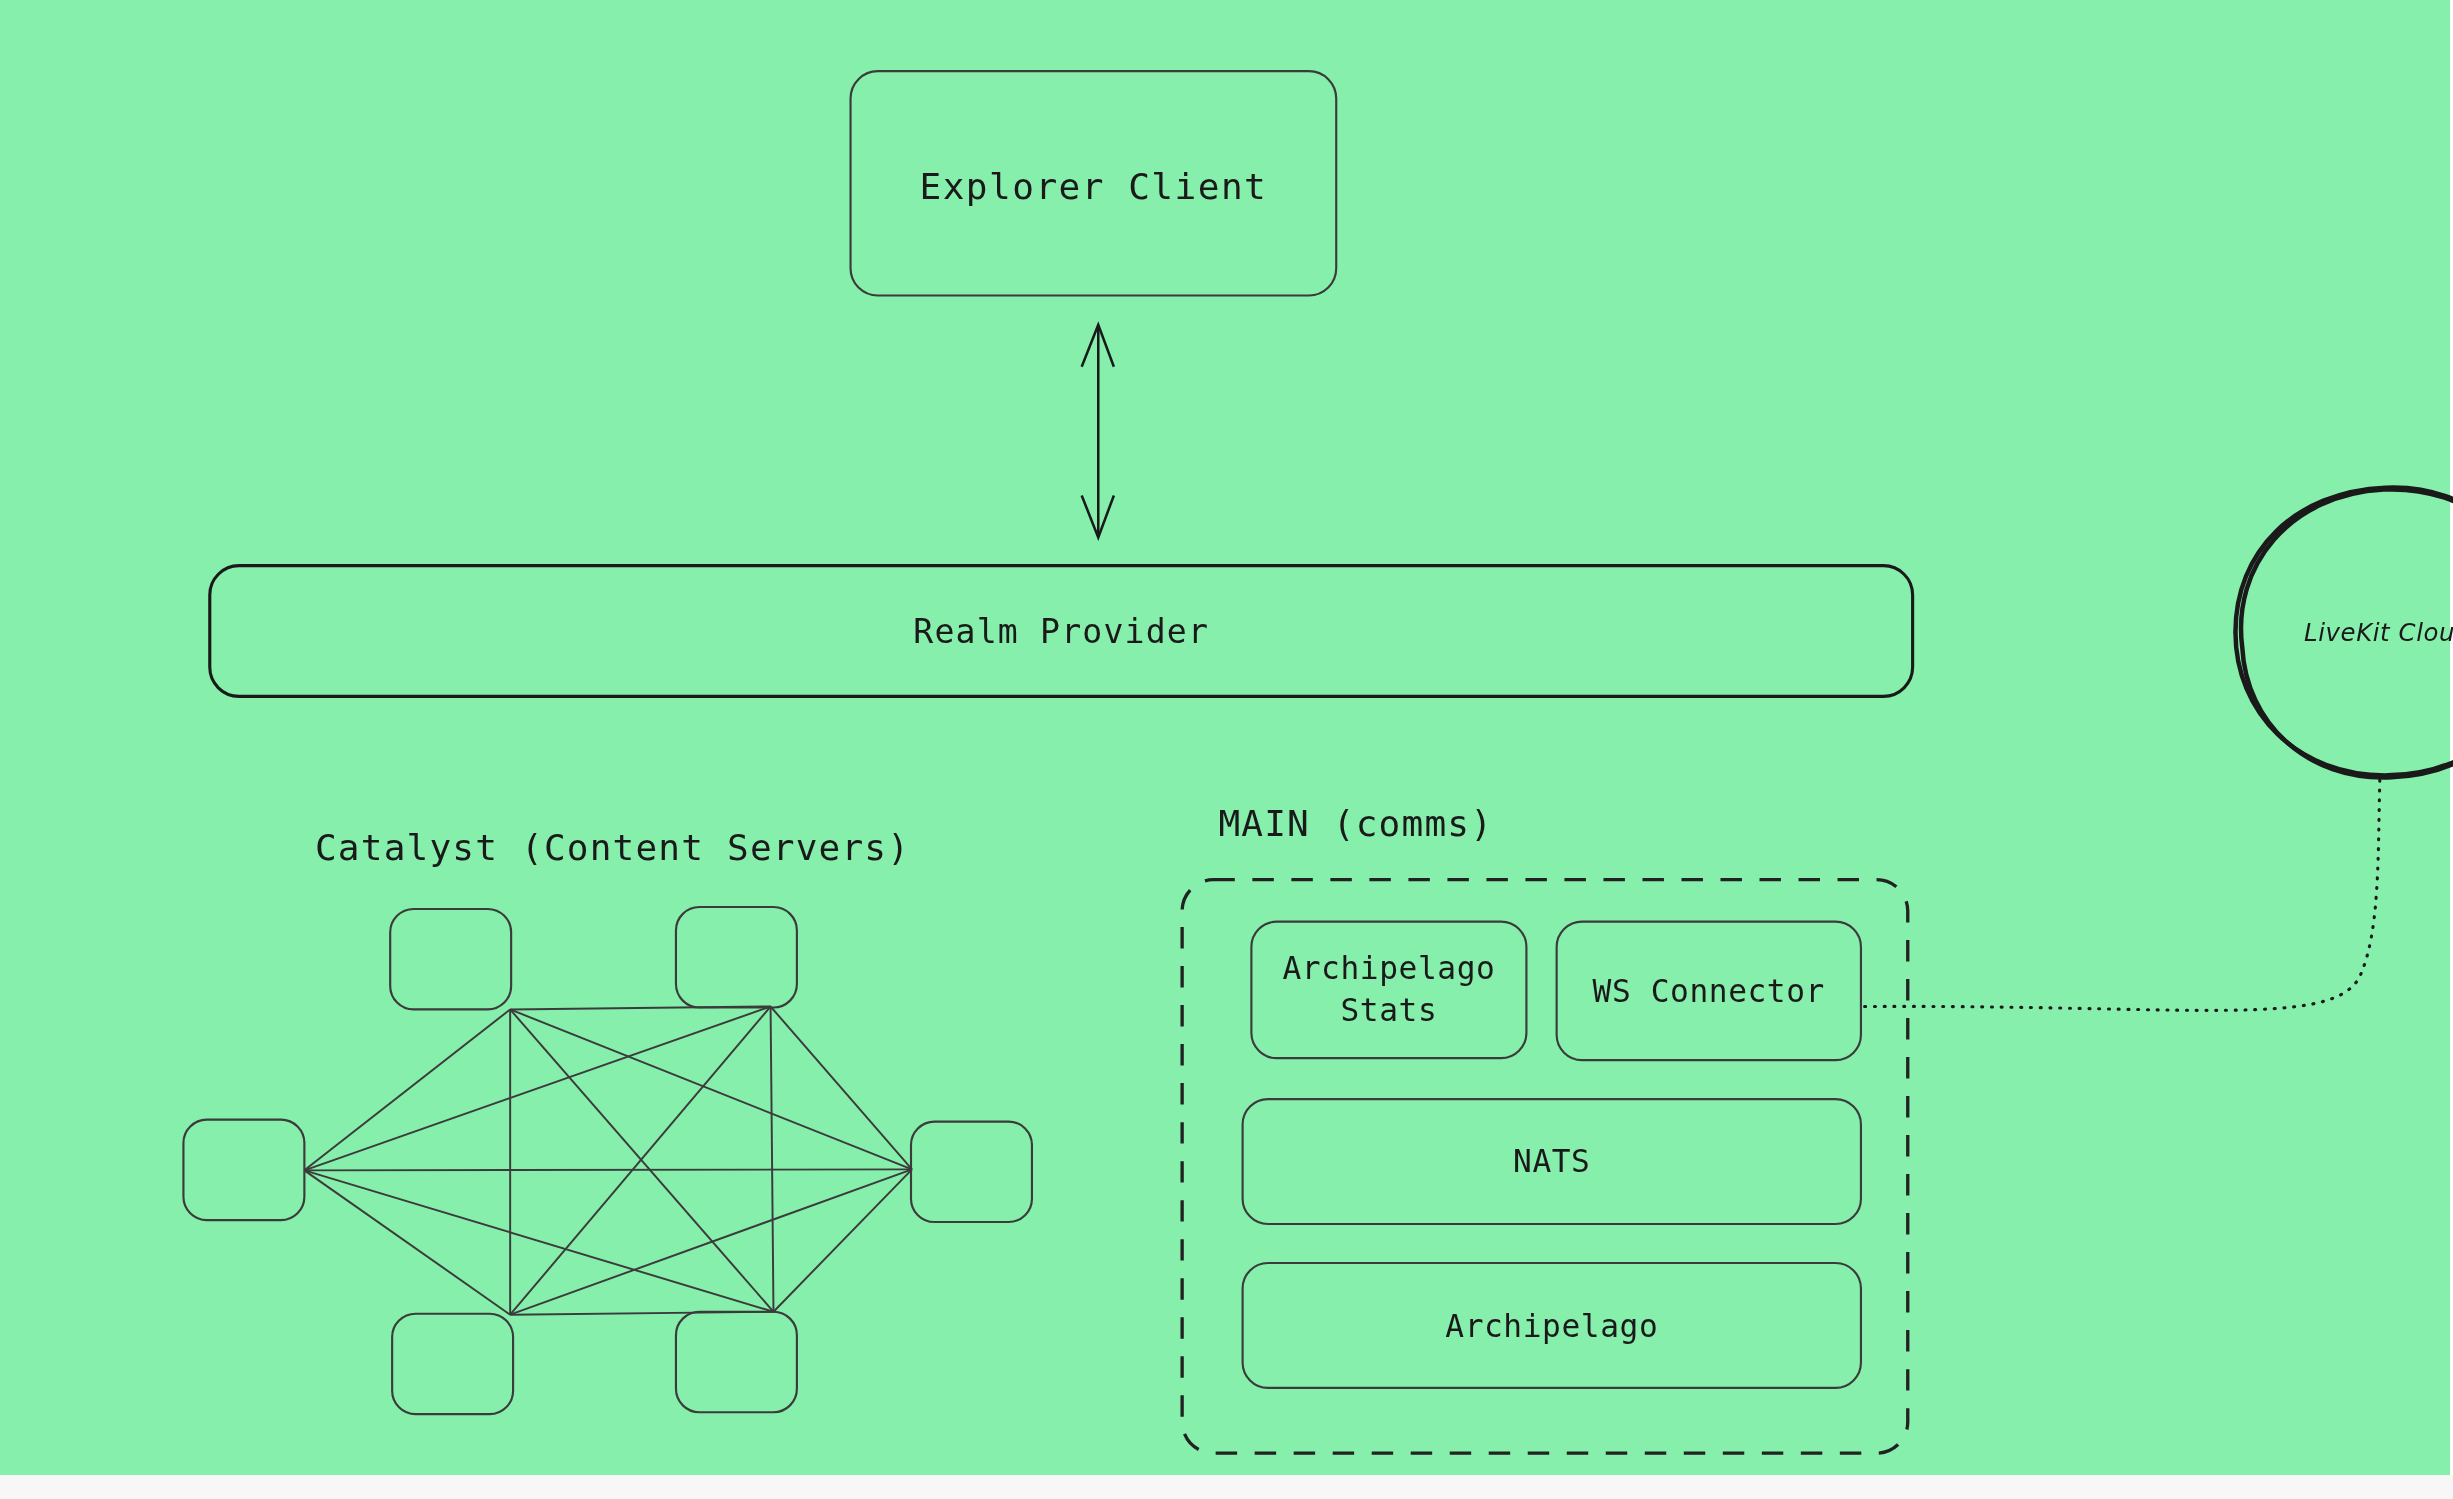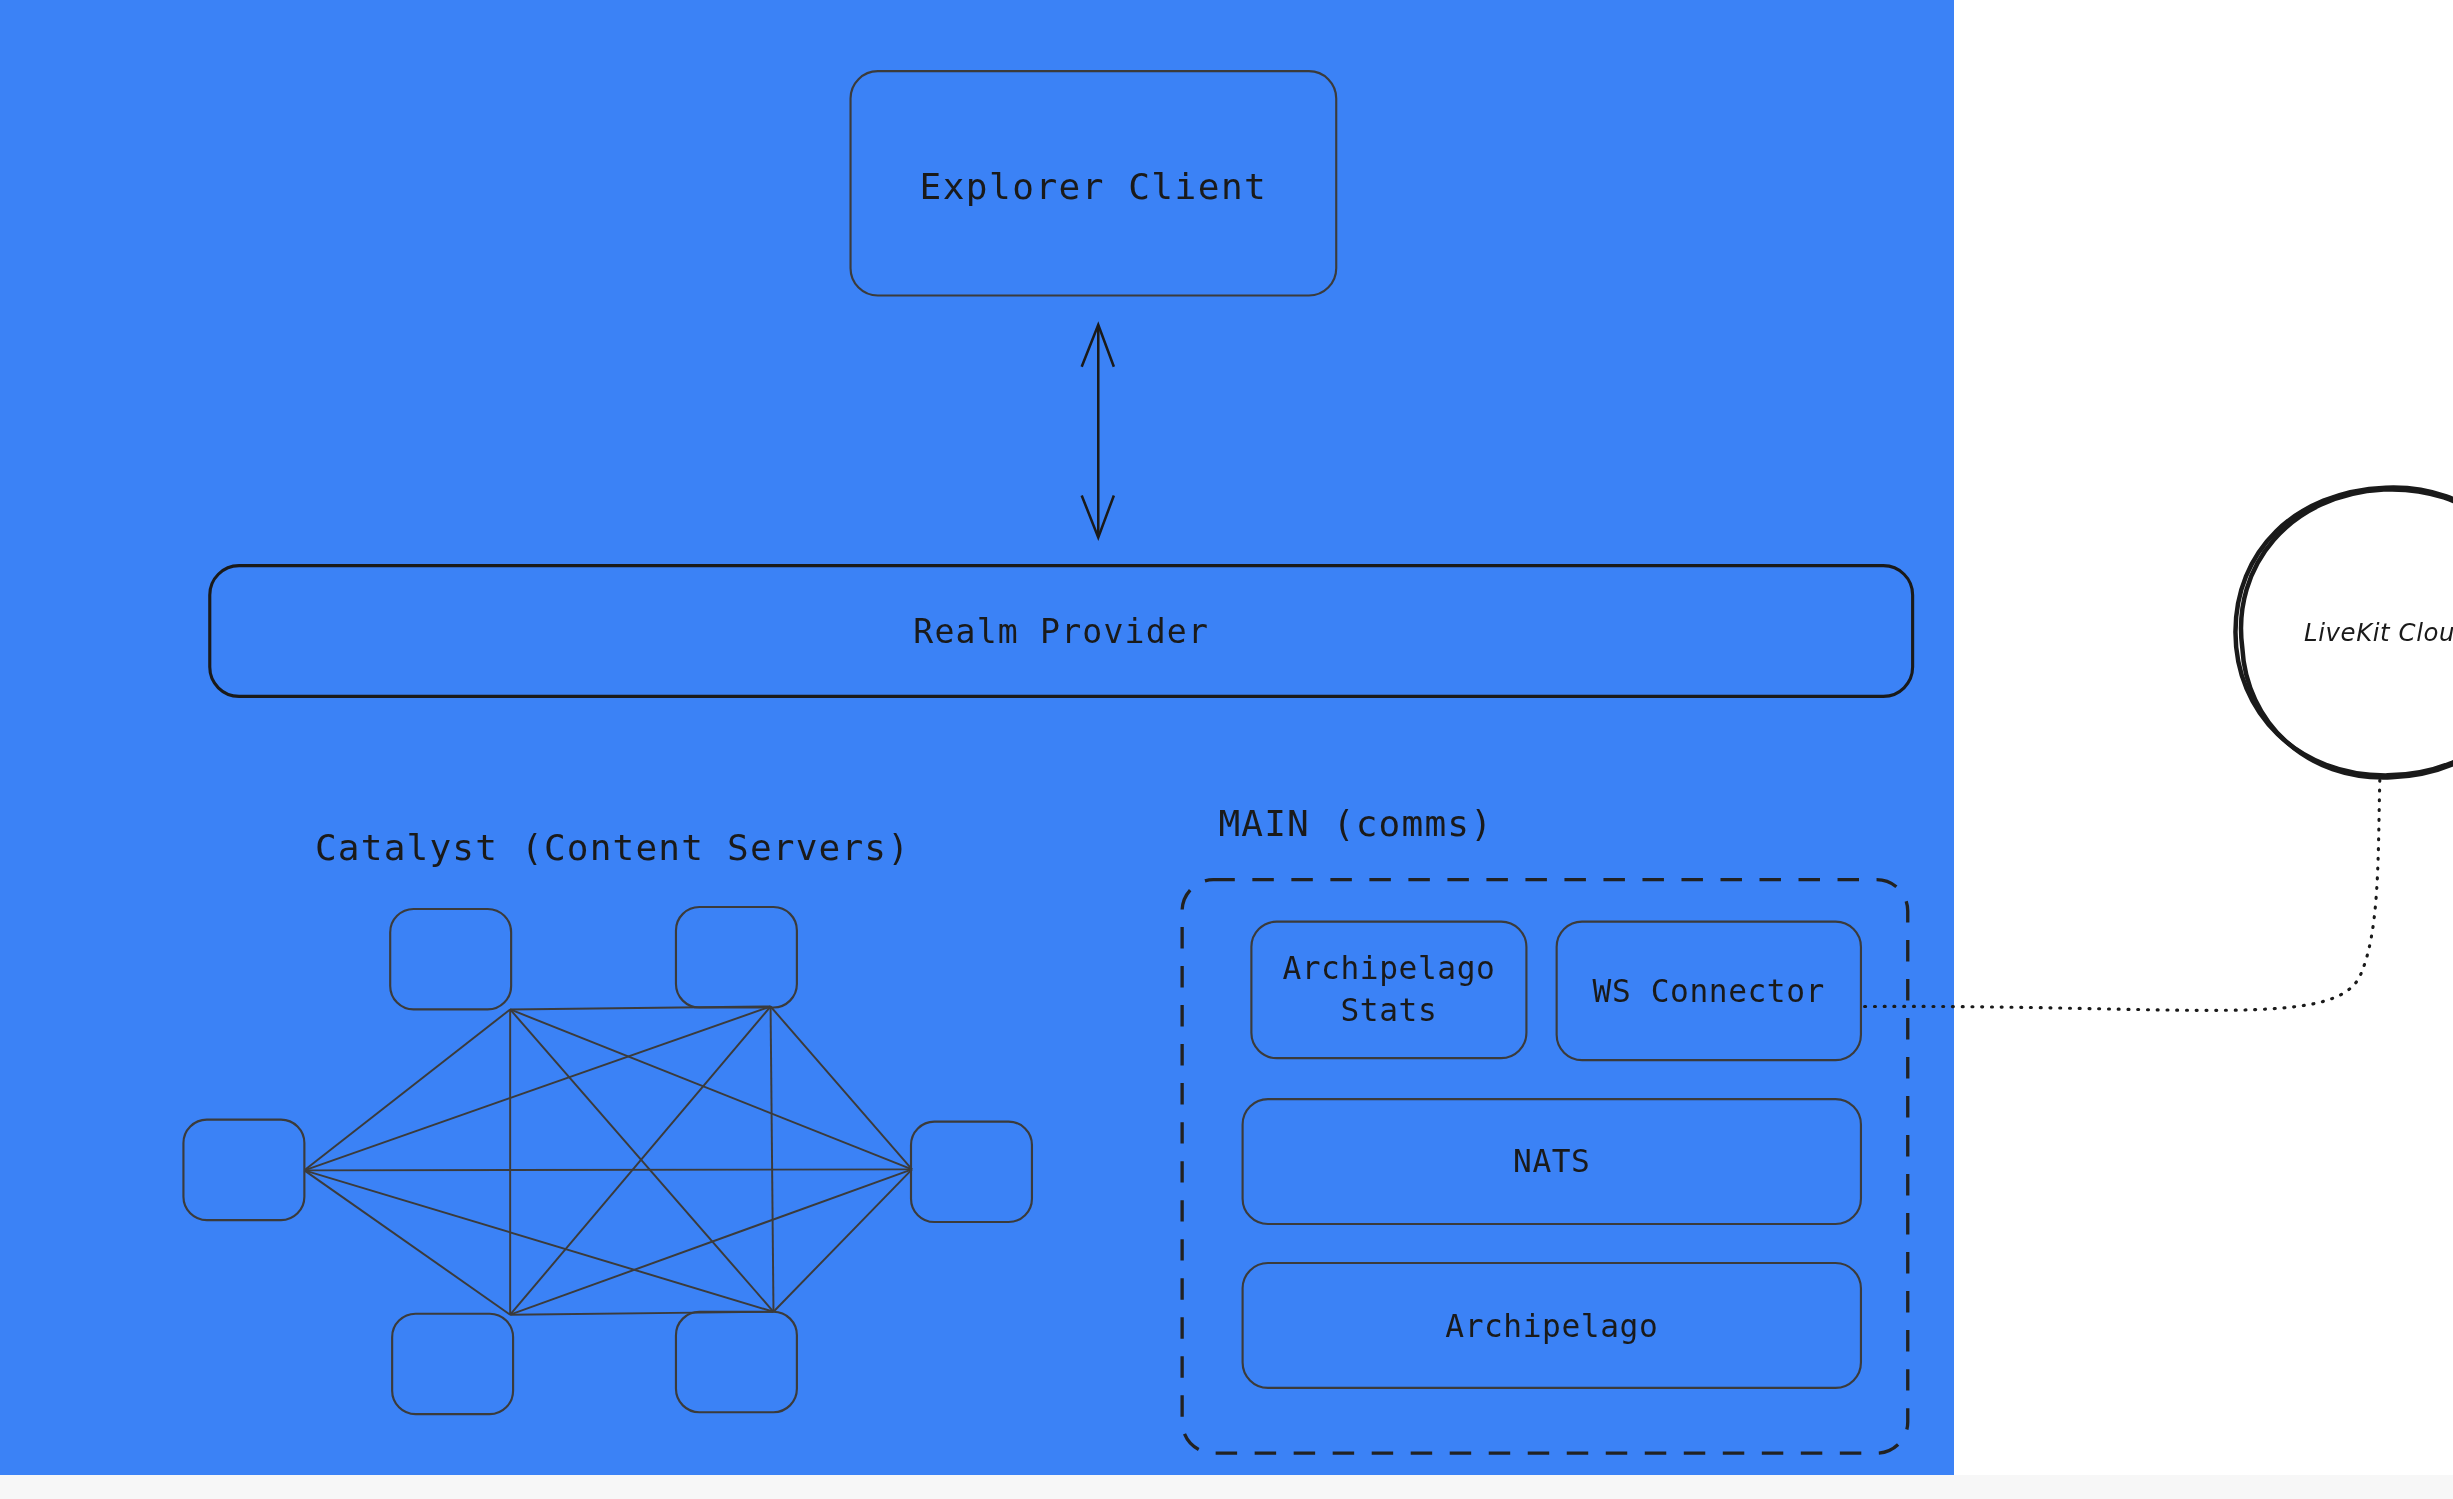--- a/index.html
+++ b/index.html
@@ -8,23 +8,23 @@
     background: #ffffff;
   }
   body {
     width: 2454px;
     height: 1500px;
     overflow: hidden;
     font-family: "DejaVu Sans Mono", monospace;
   }
   #canvas {
     position: relative;
-    width: 1954px;
+    width: 2450px;
     height: 1500px;
-    background: #3b82f6;
+    background: #86efac;
   }
   svg#diagram {
     position: absolute;
     top: 0;
     left: 0;
     width: 2454px;
     height: 1500px;
   }
   .node-label {
     font-family: "DejaVu Sans Mono", monospace;

